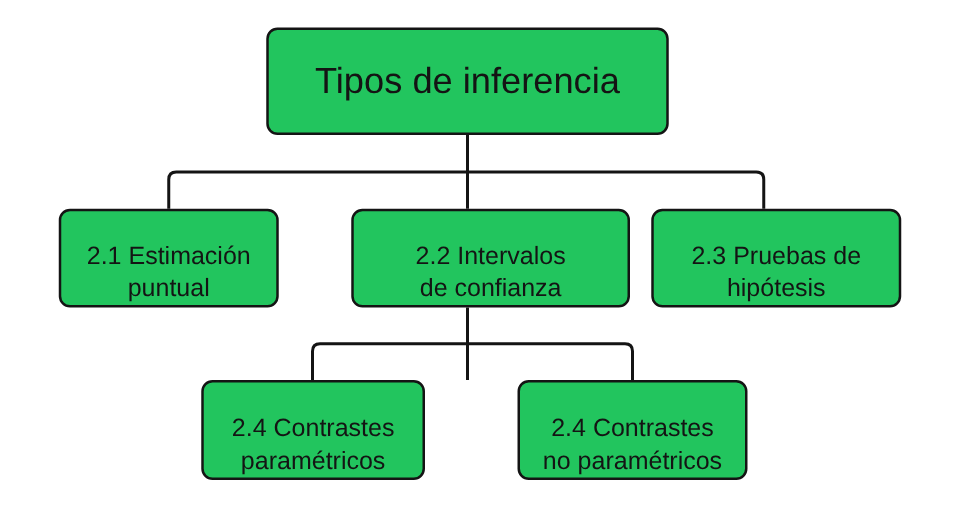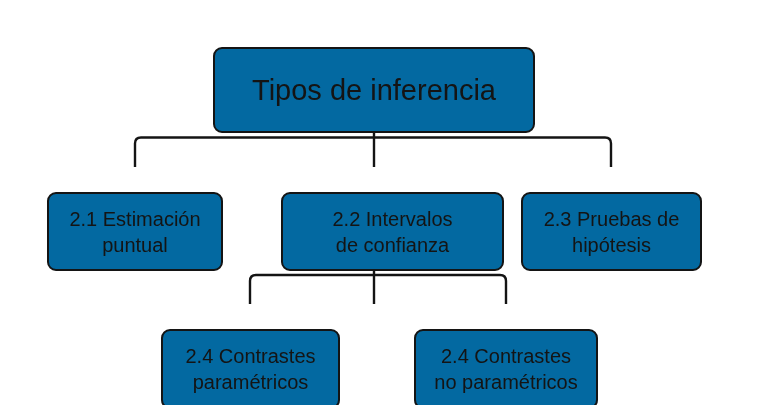--- a/index.html
+++ b/index.html
@@ -22,48 +22,48 @@
     width: 768px;
     height: 405px;
   }
   .connectors path {
     fill: none;
     stroke-width: 2.4;
   }
   .node {
     position: absolute;
     box-sizing: border-box;
-    background: #0369a1;
+    background: #22c55e;
     border: 2.4px solid #141414;
     border-radius: 9px;
     display: flex;
     align-items: center;
     justify-content: center;
     text-align: center;
     color: #141414;
-    margin-top: 25px;
   }
   .node .label {
     white-space: pre-line;
   }
   .node-root {
     left: 213px;
     top: 22px;
     width: 322px;
     height: 86px;
     font-size: 29px;
     line-height: 34px;
   }
   .node-child, .node-grandchild {
     font-size: 20px;
     line-height: 26px;
+    align-items: flex-end;
   }
   .node-c1 { left: 47px;  top: 167px; width: 176px; height: 79px; }
   .node-c2 { left: 281px; top: 167px; width: 223px; height: 79px; }
-  .node-c3 { left: 521px; top: 167px; width: 181px; height: 79px; }
+  .node-c3 { left: 521px; top: 167px; width: 200px; height: 79px; }
   .node-g1 { left: 161px; top: 304px; width: 179px; height: 80px; }
   .node-g2 { left: 414px; top: 304px; width: 184px; height: 80px; }
 </style>
 </head>
 <body>
 
 <div class="canvas">
 
   <svg class="connectors" viewBox="0 0 768 405" aria-hidden="true">
     <path d="M374 108 L374 167" stroke="#141414"></path>

